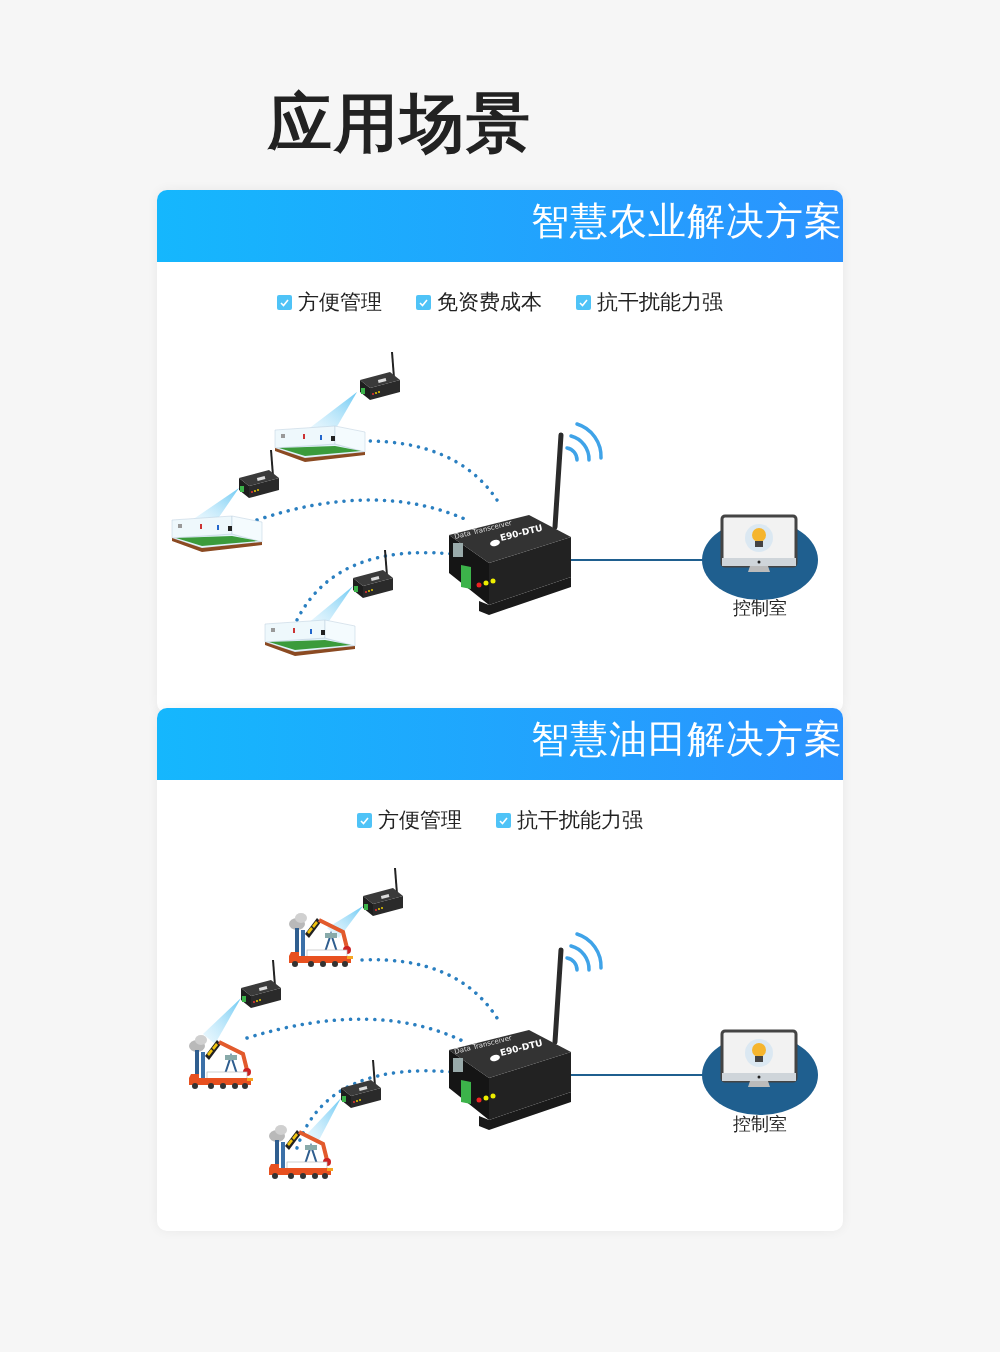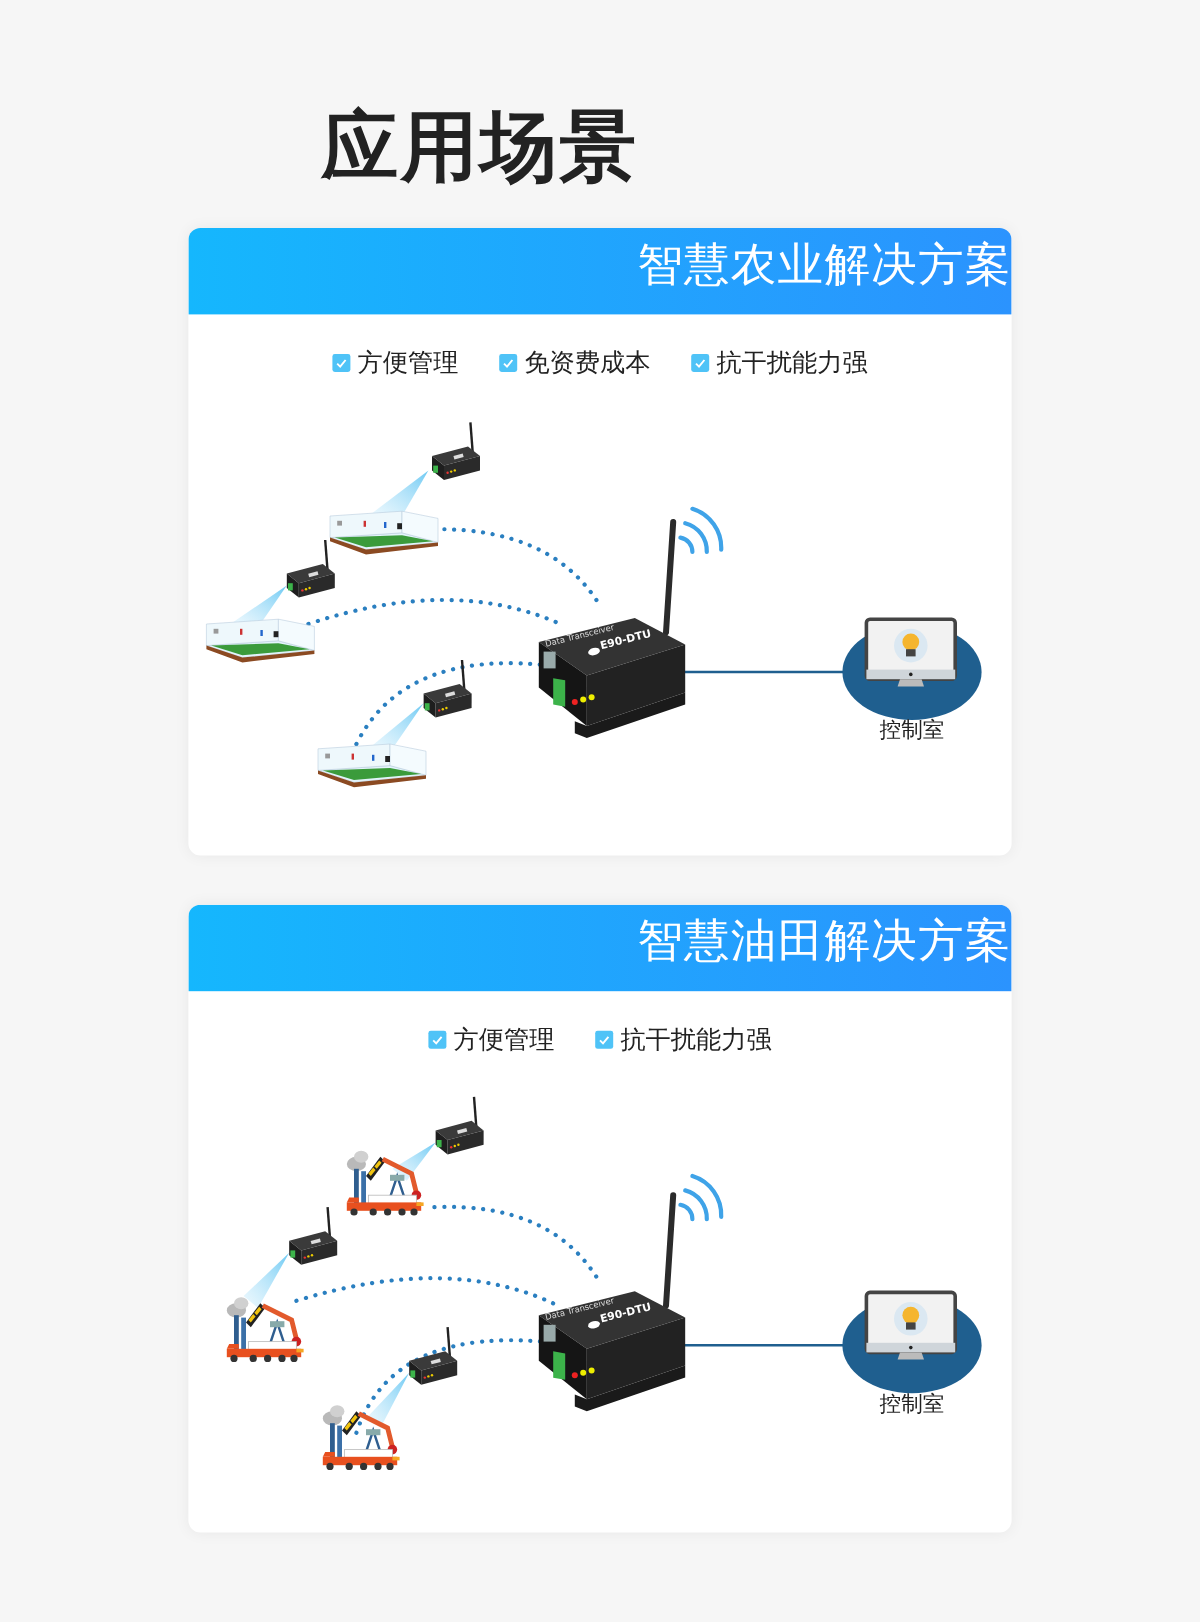--- a/index.html
+++ b/index.html
@@ -8,21 +8,21 @@
   .page-title {
     position: absolute; left: 0; top: 78px; width: 800px; text-align: center;
     font-size: 64px; font-weight: bold; color: #222; letter-spacing: 2px; line-height: 90px;
   }
   .card {
     position: absolute; left: 157px; width: 686px; height: 523px;
     background: #fff; border-radius: 10px; overflow: hidden;
     box-shadow: 0 0 12px rgba(0,0,0,0.06);
   }
   .card-1 { top: 190px; }
-  .card-2 { top: 754px; }
+  .card-2 { top: 708px; }
   .card-header {
     height: 72px; background: linear-gradient(90deg, #15b7fd 0%, #2b93fe 100%);
     color: #fff; font-size: 38px; text-align: right; line-height: 67px; letter-spacing: 1px; font-family: Liberation Mono, monospace;
   }
   .features {
     position: absolute; top: 98px; left: 0; width: 686px; display: flex; justify-content: center;
   }
   .feature { display: flex; align-items: center; margin: 0 17px; }
   .check {
     width: 15px; height: 15px; background: #4fc3f7; border-radius: 2px; margin-right: 6px;

